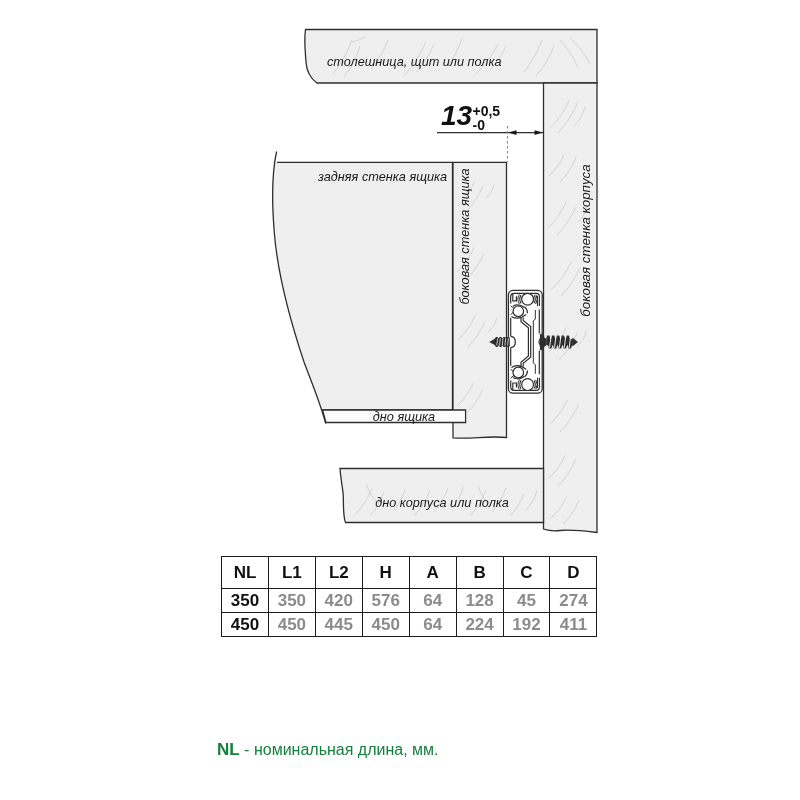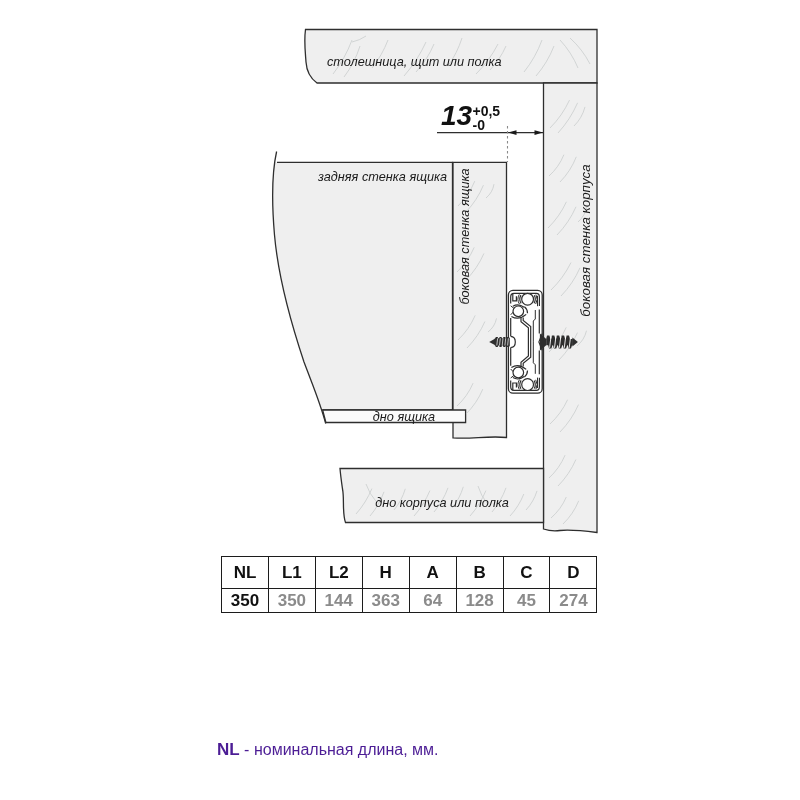--- a/index.html
+++ b/index.html
@@ -4,21 +4,21 @@
 <style>
   html,body{margin:0;padding:0;background:#ffffff;width:800px;height:800px;overflow:hidden;}
   body{font-family:"Liberation Sans", sans-serif;position:relative;}
   #diagram{position:absolute;left:0;top:0;}
   table.spec{position:absolute;left:221px;top:556px;border-collapse:collapse;table-layout:fixed;}
   table.spec td{width:45.93px;text-align:center;vertical-align:middle;border:1px solid #1c1c1c;
     font-weight:bold;font-size:17px;color:#8b8b8b;padding:0;}
   table.spec tr{height:24px;}
   table.spec tr.hdr{height:32px;}
   table.spec td.k{color:#111;}
-  #caption{position:absolute;left:217px;top:740px;font-size:16px;color:#4c1d95;}
+  #caption{position:absolute;left:217px;top:740px;font-size:16px;color:#15803d;}
   #caption b{font-size:17px;}
 </style>
 </head>
 <body>
 <svg id="diagram" width="800" height="800" viewBox="0 0 800 800">
   <defs>
       <clipPath id="bp">
         <rect x="255" y="162.4" width="210" height="247.6"></rect>
       </clipPath>
     </defs>
@@ -177,23 +177,33 @@
         <td class="k">L2</td>
         <td class="k">H</td>
         <td class="k">A</td>
         <td class="k">B</td>
         <td class="k">C</td>
         <td class="k">D</td>
   </tr>
   <tr>
         <td class="k">350</td>
         <td>350</td>
-        <td>144</td>
-        <td>363</td>
+        <td>420</td>
+        <td>576</td>
         <td>64</td>
         <td>128</td>
         <td>45</td>
         <td>274</td>
       </tr>
+  <tr>
+        <td class="k">450</td>
+        <td>450</td>
+        <td>445</td>
+        <td>450</td>
+        <td>64</td>
+        <td>224</td>
+        <td>192</td>
+        <td>411</td>
+      </tr>
 </tbody>
   </table>
 
 <div id="caption"><b>NL</b> - номинальная длина, мм.</div>
 
 </body></html>

